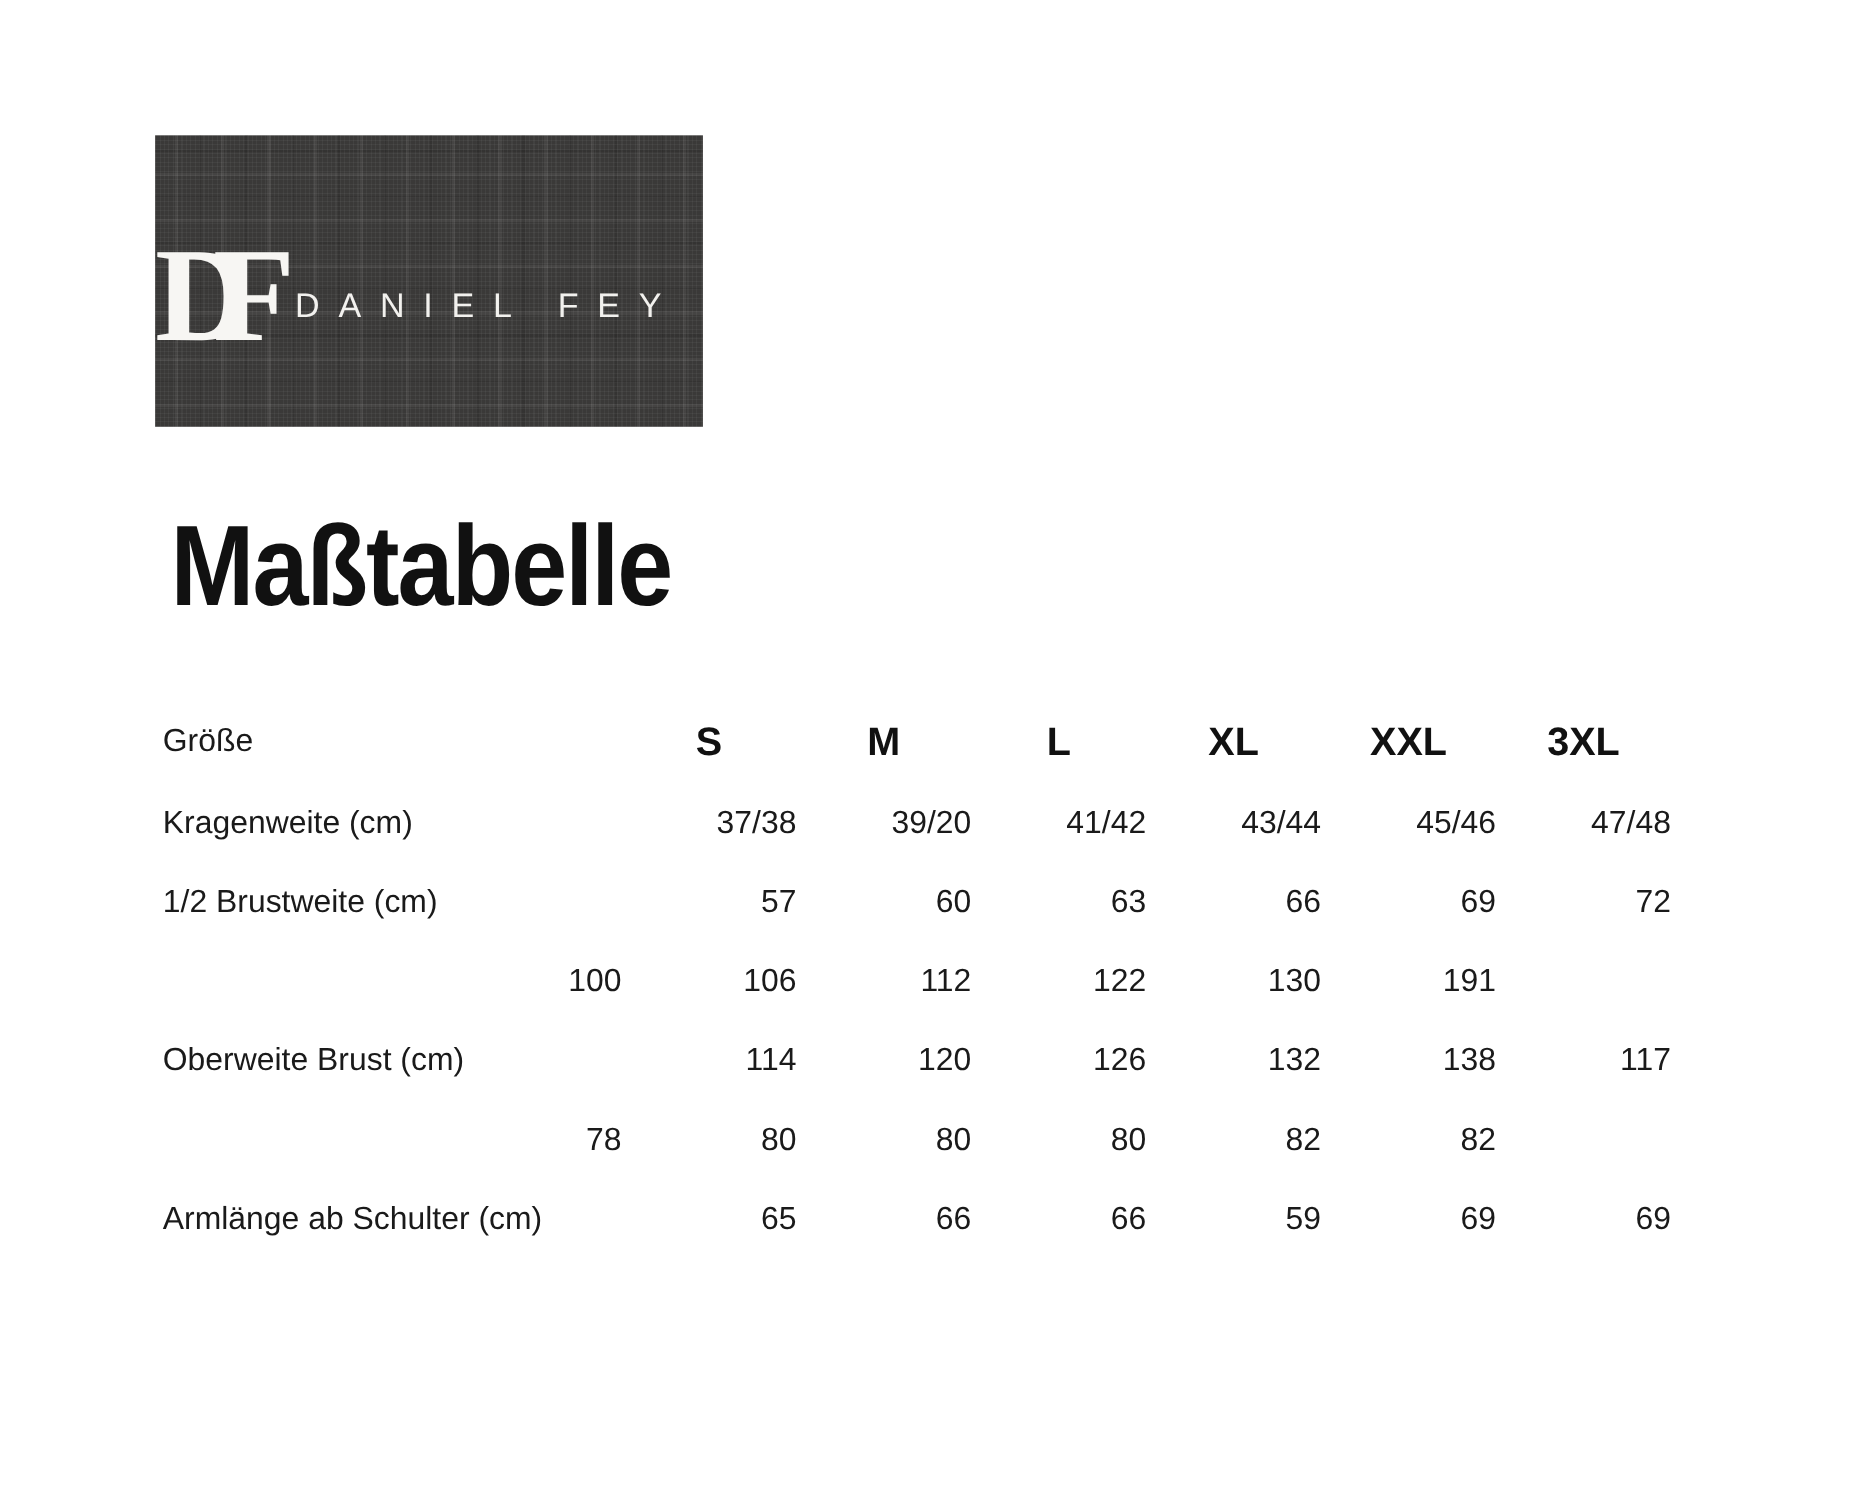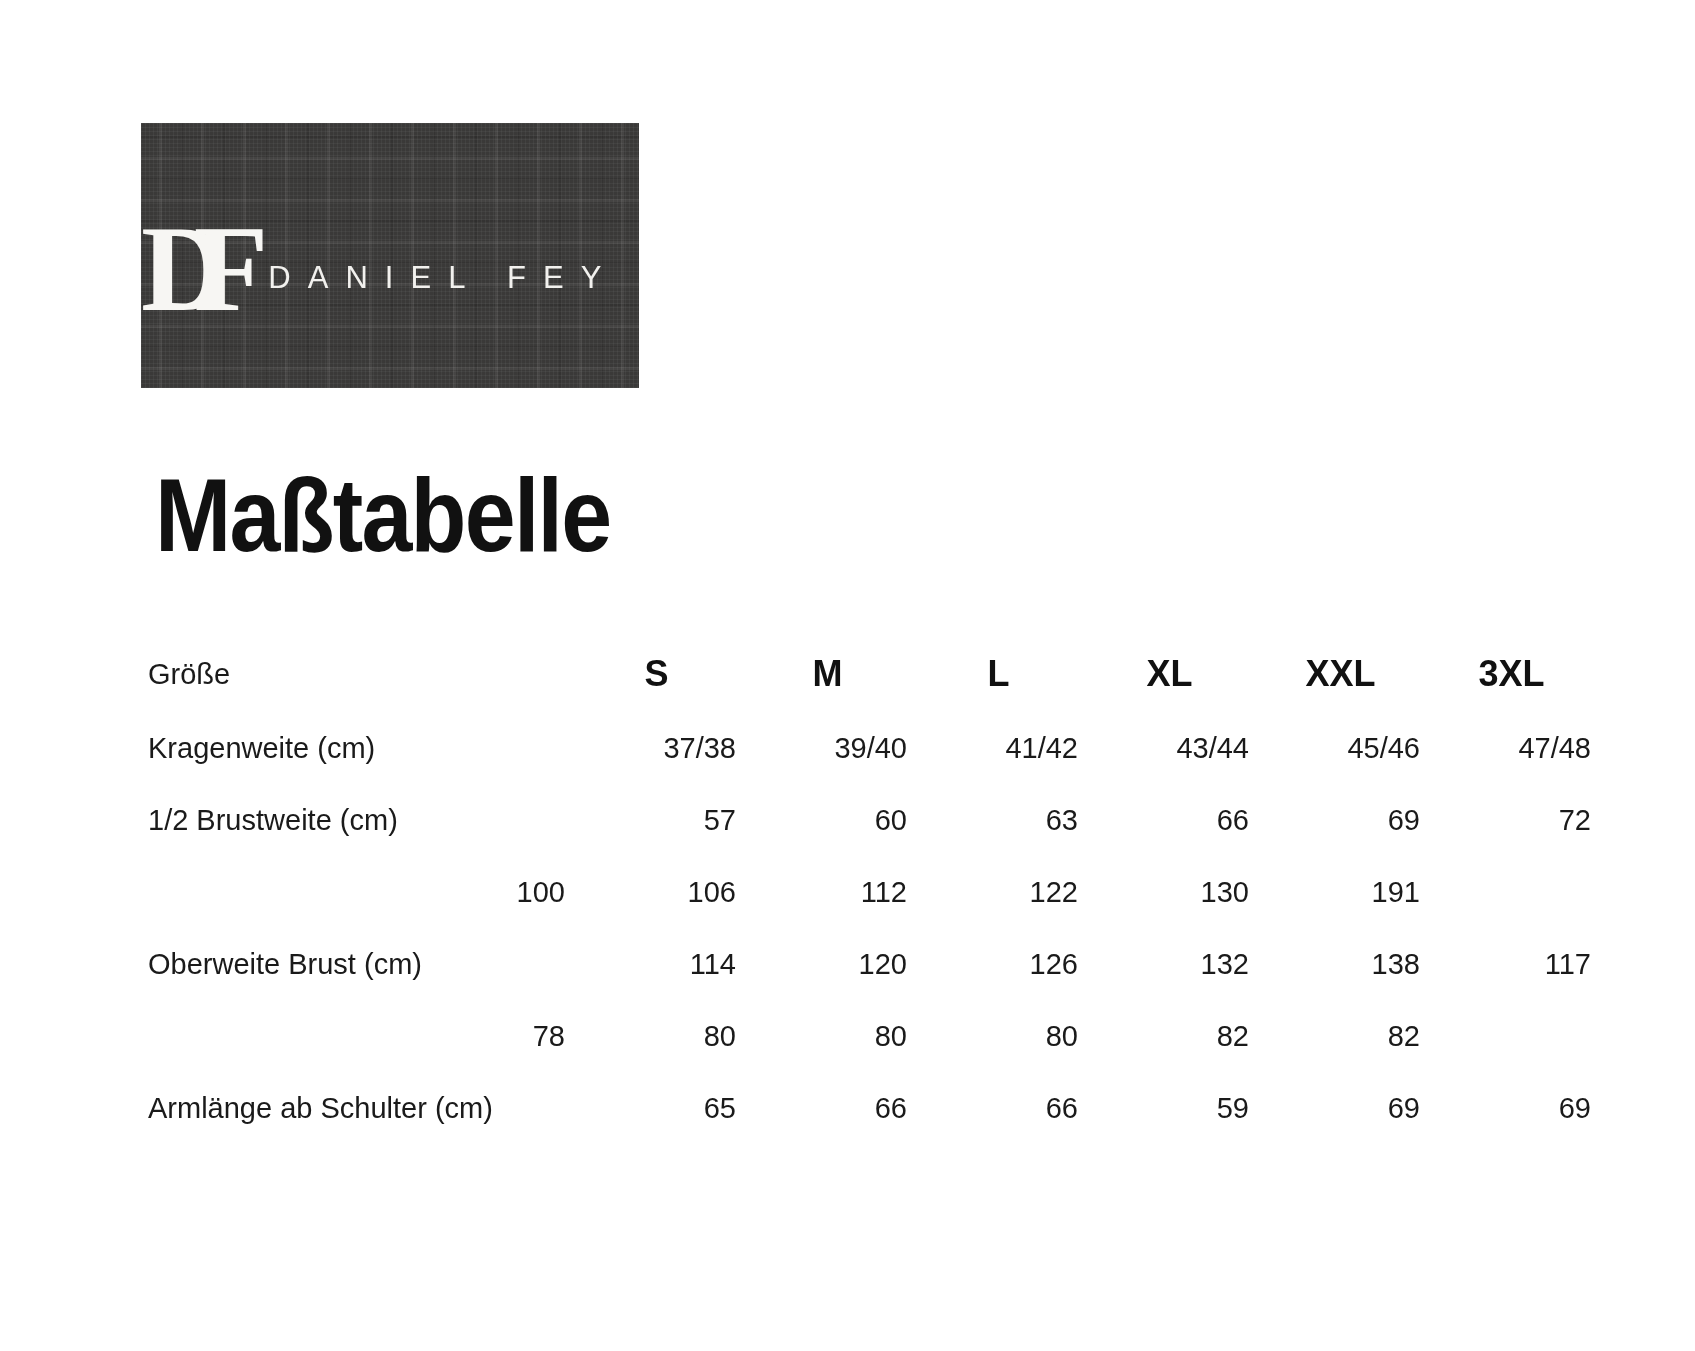--- a/index.html
+++ b/index.html
@@ -51,21 +51,20 @@
     white-space:nowrap;
   }
 
   
   .size-table { position:absolute; left:148px; top:636px; }
   .trow {
     display:grid;
     grid-template-columns:417px repeat(6, 159px);
     align-items:center;
     height:72px;
-    gap:12px;
   }
   .trow.thead { height:76px; }
   .cell { color:#1a1a1a; }
   .label-cell { font-size:29px; text-align:left; }
   .value-cell { font-size:29px; text-align:right; }
   .size-head-cell { font-size:36px; font-weight:bold; text-align:center; color:#111111; }
 </style>
 </head>
 <body>
 
@@ -86,21 +85,21 @@
         <div class="cell size-head-cell">S</div>
         <div class="cell size-head-cell">M</div>
         <div class="cell size-head-cell">L</div>
         <div class="cell size-head-cell">XL</div>
         <div class="cell size-head-cell">XXL</div>
         <div class="cell size-head-cell">3XL</div>
       </div>
       <div class="trow">
         <div class="cell label-cell">Kragenweite (cm)</div>
         <div class="cell value-cell">37/38</div>
-        <div class="cell value-cell">39/40</div>
+        <div class="cell value-cell">39/20</div>
         <div class="cell value-cell">41/42</div>
         <div class="cell value-cell">43/44</div>
         <div class="cell value-cell">45/46</div>
         <div class="cell value-cell">47/48</div>
       </div>
       <div class="trow">
         <div class="cell label-cell">1/2 Brustweite (cm)</div>
         <div class="cell value-cell">57</div>
         <div class="cell value-cell">60</div>
         <div class="cell value-cell">63</div>

